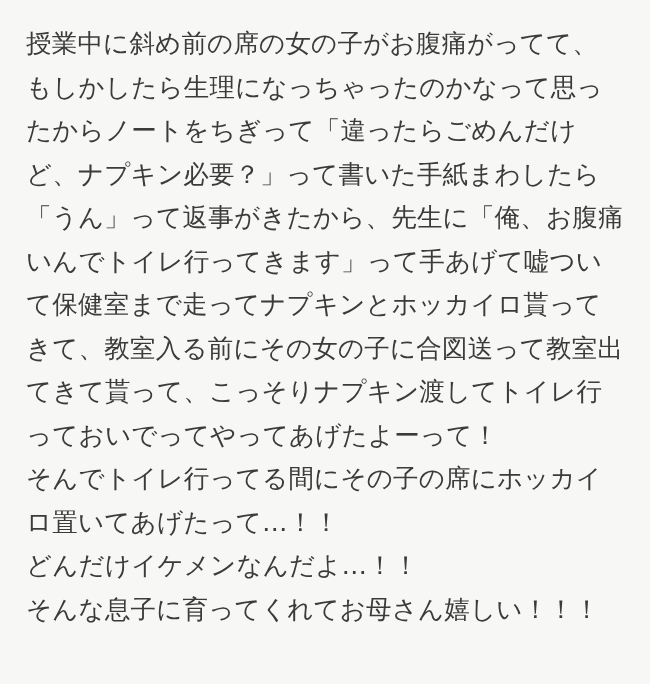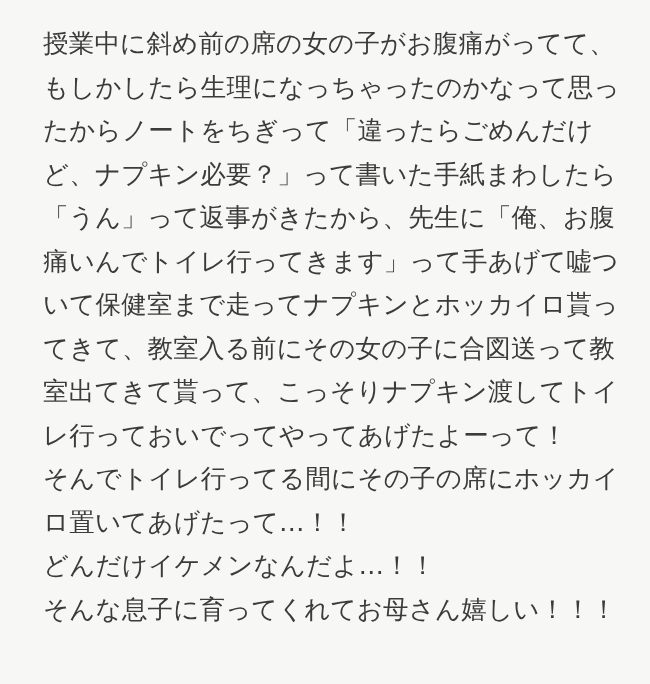--- a/index.html
+++ b/index.html
@@ -11,21 +11,21 @@
     height: 684px;
     background: #f7f7f5;
     font-family: "DejaVu Sans", "Liberation Sans", sans-serif;
     overflow: hidden;
   }
   .page {
     width: 650px;
     height: 684px;
     background: #f7f7f5;
     box-sizing: border-box;
-    padding: 22px 26px 0 43px;
+    padding: 22px 26px 0 26px;
     position: relative;
   }
   .text-block {
     font-size: 25.5px;
     line-height: 43.5px;
     color: #3b3b3b;
     letter-spacing: 0.2px;
     white-space: pre-wrap;
     word-break: break-all;
     font-weight: 400;

